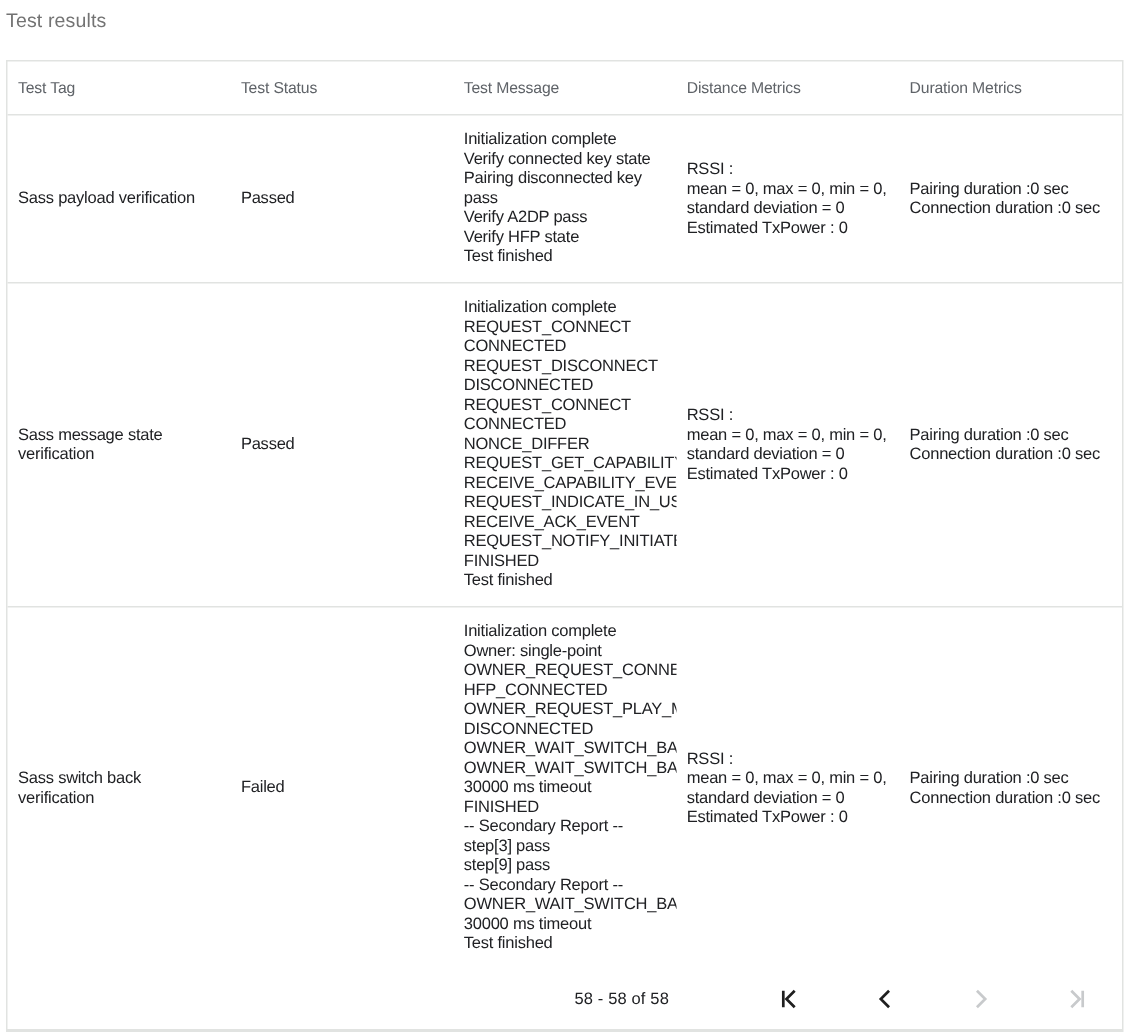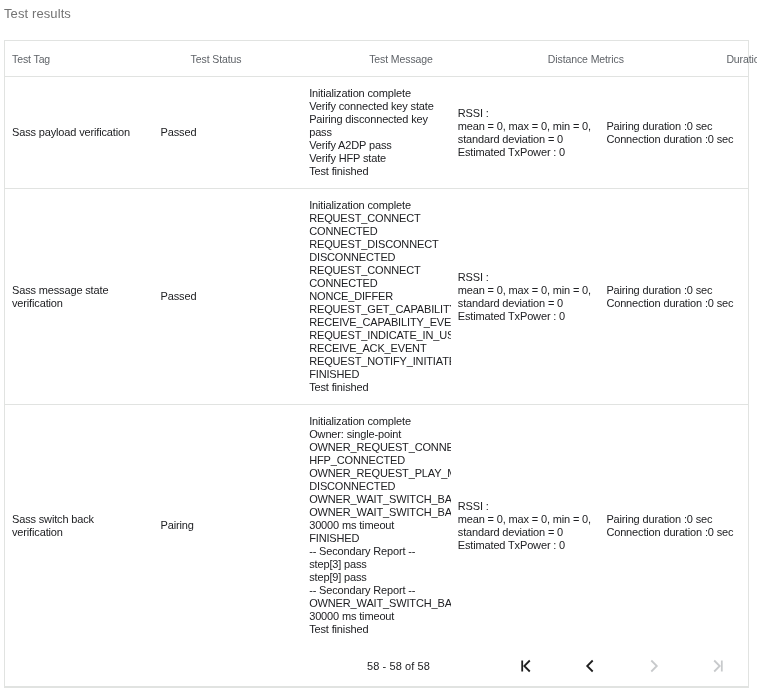--- a/index.html
+++ b/index.html
@@ -29,21 +29,20 @@
     box-sizing: border-box;
     border: 1px solid #e1e3e1;
     border-bottom-width: 2px;
     background: #ffffff;
   }
   .thead {
     display: flex;
     align-items: center;
     height: 35px;
     border-bottom: 1px solid #e1e3e1;
-    gap: 30px;
   }
   .hcell {
     flex: 0 0 20%;
     box-sizing: border-box;
     padding: 0 7px;
     font-size: 10.5px;
     color: #5f6368;
     letter-spacing: -0.1px;
     white-space: nowrap;
     overflow: hidden;
@@ -72,21 +71,21 @@
   .paginator {
     display: flex;
     align-items: center;
     justify-content: flex-end;
     height: 40px;
     padding-right: 10px;
     font-size: 11px;
     color: #202124;
   }
   .range-label {
-    margin-right: 52px;
+    margin-right: 36px;
     letter-spacing: 0.1px;
   }
   .pg-btn {
     width: 40px;
     height: 40px;
     display: flex;
     align-items: center;
     justify-content: center;
     background: none;
     border: none;
@@ -186,21 +185,21 @@
           <div class="line">Connection duration :0 sec</div>
         </div>
   </div>
 
   <div class="trow">
     <div class="cell cell-tag">
           <div class="line">Sass switch back</div>
           <div class="line">verification</div>
         </div>
     <div class="cell cell-status">
-          <div class="line">Pairing</div>
+          <div class="line">Failed</div>
         </div>
     <div class="cell cell-message">
           <div class="line">Initialization complete</div>
           <div class="line">Owner: single-point</div>
           <div class="line">OWNER_REQUEST_CONNECT</div>
           <div class="line">HFP_CONNECTED</div>
           <div class="line">OWNER_REQUEST_PLAY_MED</div>
           <div class="line">DISCONNECTED</div>
           <div class="line">OWNER_WAIT_SWITCH_BACK</div>
           <div class="line">OWNER_WAIT_SWITCH_BACK</div>

